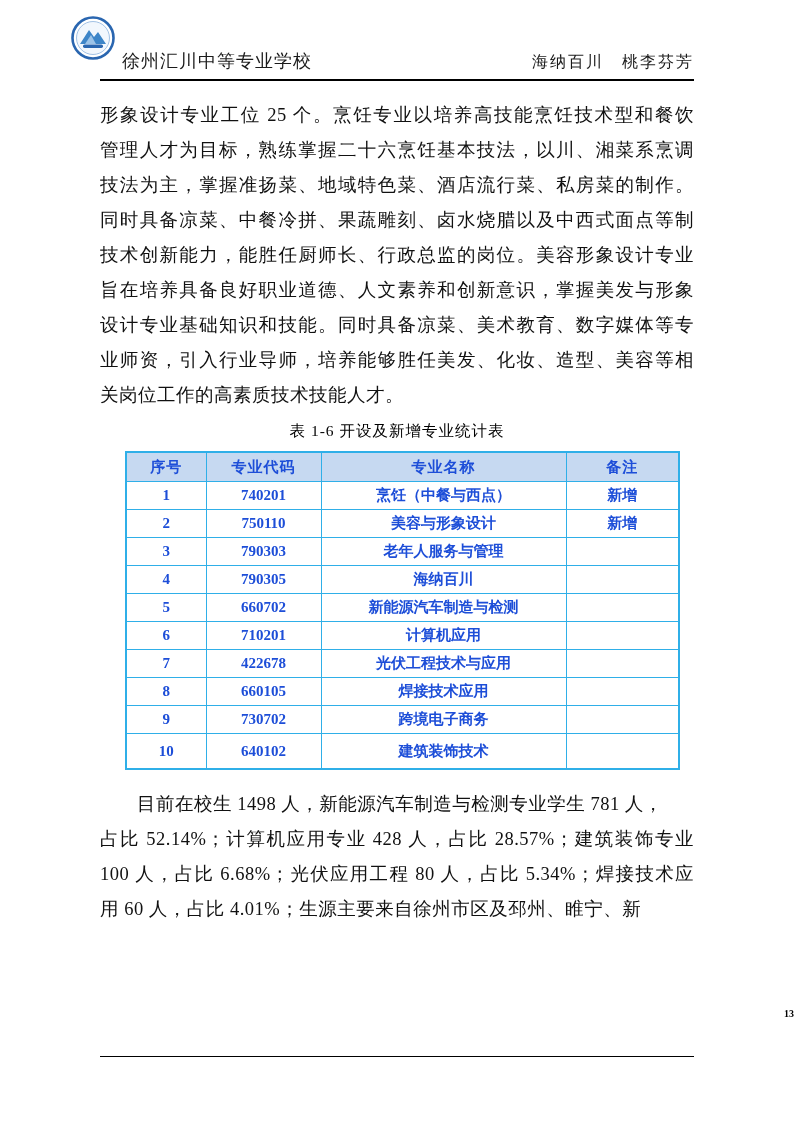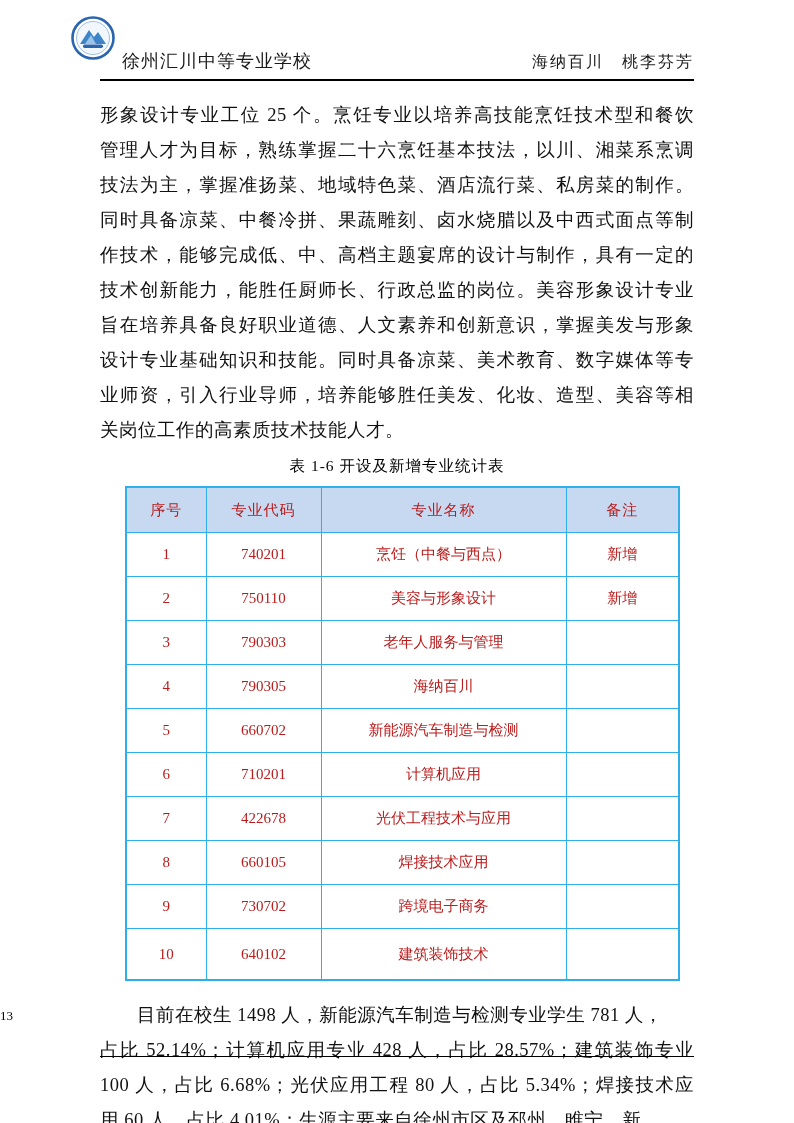--- a/index.html
+++ b/index.html
@@ -76,24 +76,24 @@
   }
   .spec-table col.c1{width:80px;}
   .spec-table col.c2{width:115px;}
   .spec-table col.c3{width:245px;}
   .spec-table col.c4{width:113px;}
   .spec-table th,.spec-table td{
     border:1px solid #2fafe8;
     text-align:center;
     vertical-align:middle;
     font-size:15px;
-    font-weight:normal;
-    padding:8px;
+    font-weight:bold;
+    padding:0;
     height:27px;
-    color:#b91c1c;
+    color:#1d4ed8;
     overflow:hidden;
   }
   .spec-table thead th{
     background:#c6d9f1;
     height:28px;
     letter-spacing:1px;
   }
   .spec-table{border:2px solid #2fafe8;}
   .spec-table tbody tr:last-child td{height:34px;}
   
@@ -102,23 +102,24 @@
     font-size:19.5px;
     font-weight:bold;
     color:#000;
     letter-spacing:0.5px;
   }
   
   .page-number{
     position:absolute;
     left:0;right:0;
     top:1008px;
-    text-align:left;
-    font-size:13px;
+    text-align:right;
+    font-size:10px;
     color:#000;
+    font-weight:bold;
   }
   .footer-rule{
     position:absolute;
     left:100px;right:100px;
     top:1056px;
     border-top:1.5px solid #000;
     height:0;
   }
 </style>
 </head>
@@ -140,21 +141,20 @@
     <span class="motto">海纳百川　桃李芬芳</span>
   </div>
 
   <div class="content">
 
     <div class="para para1">
         <div class="para-line">形象设计专业工位 25 个。烹饪专业以培养高技能烹饪技术型和餐饮</div>
         <div class="para-line">管理人才为目标，熟练掌握二十六烹饪基本技法，以川、湘菜系烹调</div>
         <div class="para-line">技法为主，掌握准扬菜、地域特色菜、酒店流行菜、私房菜的制作。</div>
         <div class="para-line">同时具备凉菜、中餐冷拼、果蔬雕刻、卤水烧腊以及中西式面点等制</div>
-        <div class="para-line">作技术，能够完成低、中、高档主题宴席的设计与制作，具有一定的</div>
         <div class="para-line">技术创新能力，能胜任厨师长、行政总监的岗位。美容形象设计专业</div>
         <div class="para-line">旨在培养具备良好职业道德、人文素养和创新意识，掌握美发与形象</div>
         <div class="para-line">设计专业基础知识和技能。同时具备凉菜、美术教育、数字媒体等专</div>
         <div class="para-line">业师资，引入行业导师，培养能够胜任美发、化妆、造型、美容等相</div>
         <div class="para-line">关岗位工作的高素质技术技能人才。</div>
       </div>
 
     <div class="table-caption">表 1-6 开设及新增专业统计表</div>
 
     <table class="spec-table">

